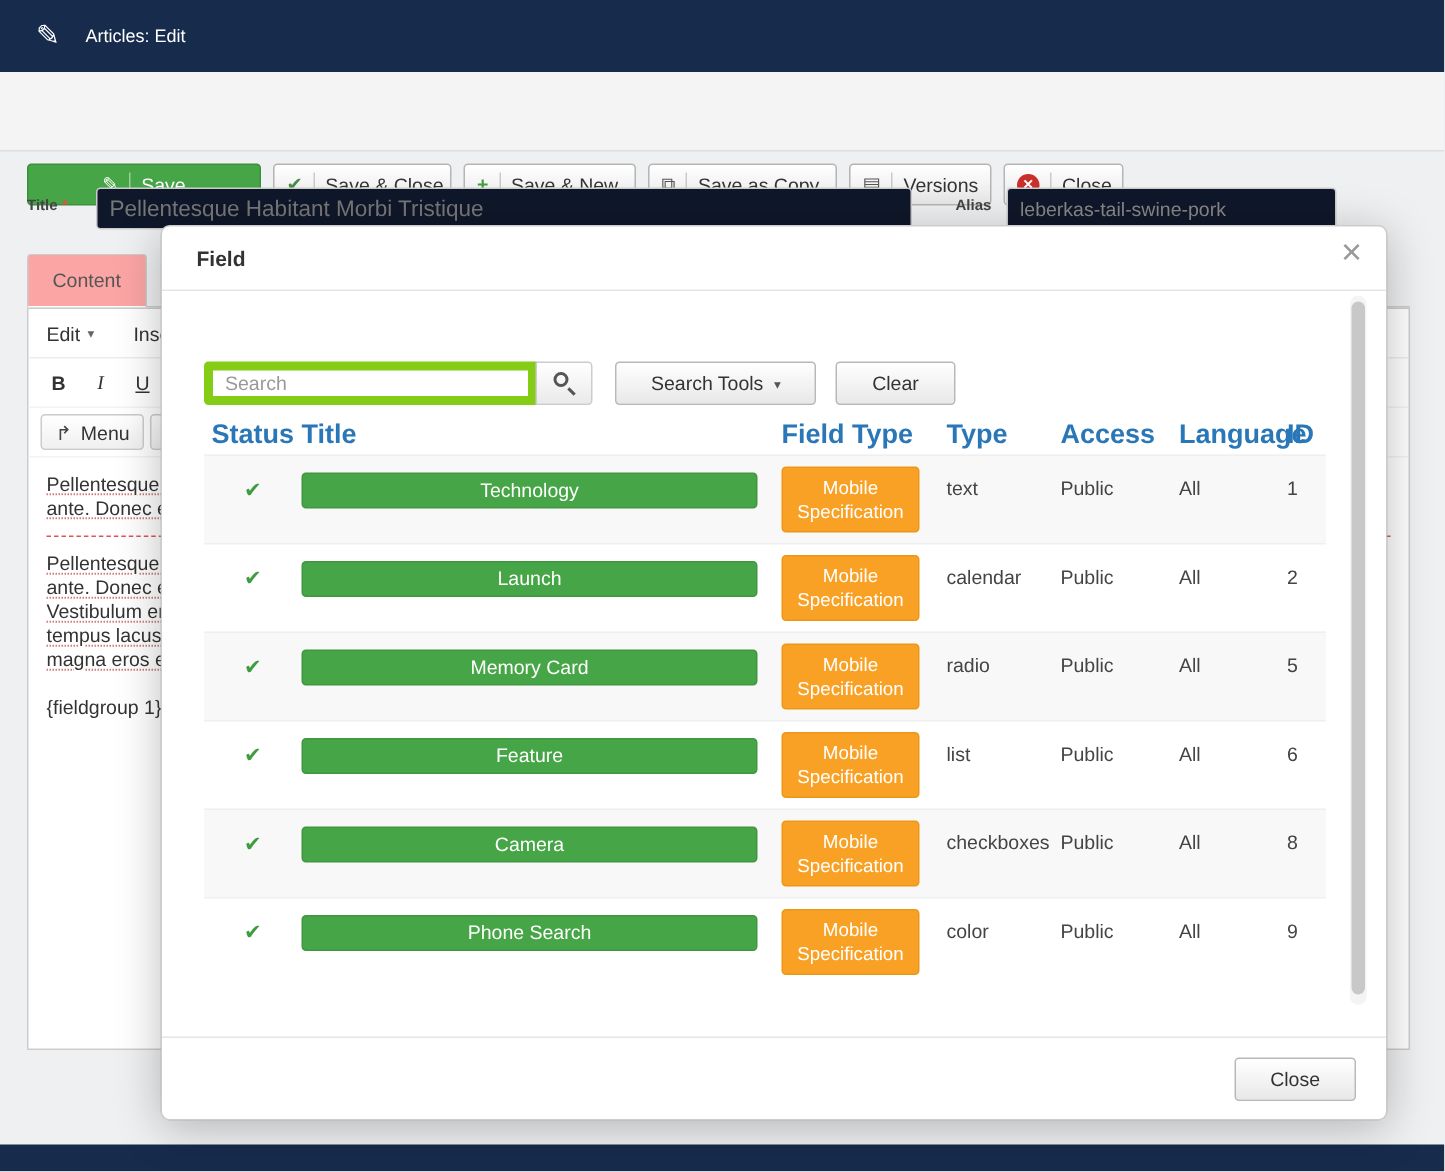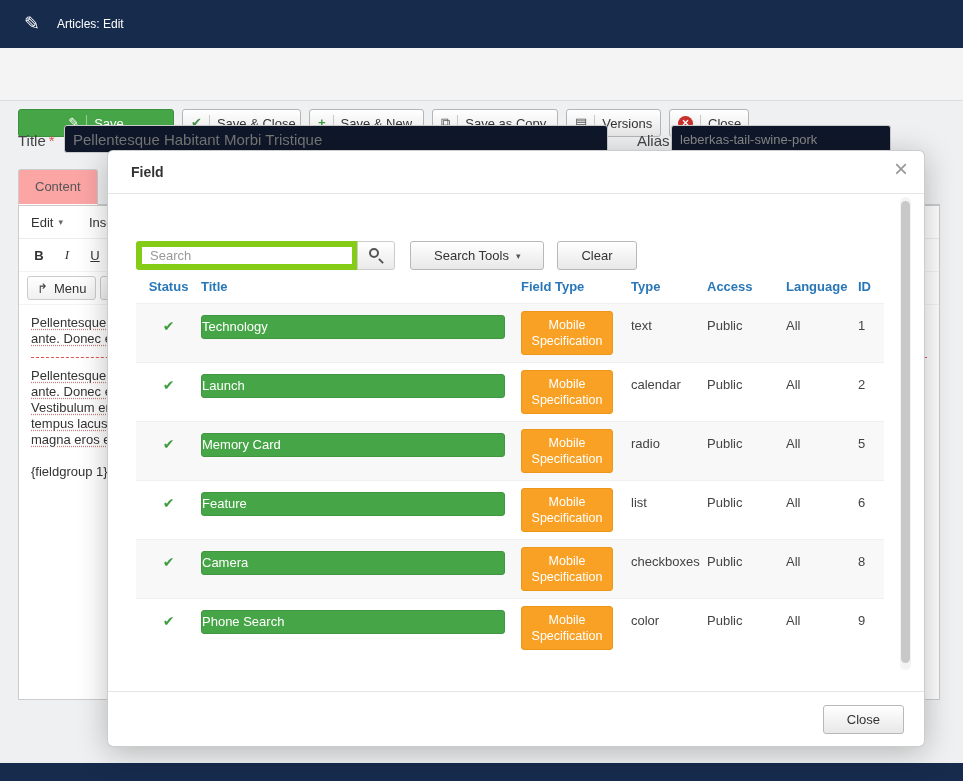--- a/index.html
+++ b/index.html
@@ -27,21 +27,21 @@
   .btn-savecopy { left:432px; width:126px; }
   .btn-versions { left:566px; width:95px; }
   .btn-tclose   { left:669px; width:80px; }
   .ico-check { color:#4a8b4a; }
   .ico-plus { color:#3f9c3f; font-weight:700; font-size:16px; }
   .ico-copy, .ico-versions { color:#555; }
   .circle-red { display:inline-block; width:15px; height:15px; border-radius:50%; background:#c9302c; color:#fff;
                 font-size:9px; line-height:15px; text-align:center; font-weight:700; }
 
   
-  .flabel { position:absolute; font-size:15px; color:#444; }
+  .flabel { position:absolute; font-size:10px; color:#444;font-weight:bold; }
   .flabel .star { color:#d9534f; margin-left:3px; }
   .text-input { position:absolute; height:28px; border:1px solid #ccc; border-radius:3px; background:#0f172a;
                 padding:0 8px; font-family:inherit; }
   #title-input { left:64px; top:125px; width:544px; font-size:15px; color:#777; }
   #alias-input { left:671px; top:125px; width:220px; font-size:13px; color:#888; }
 
   .tabbar { position:absolute; left:18px; top:170px; width:922px; height:35px; border-bottom:1px solid #ccc; z-index:2; }
   .tab-active { position:absolute; left:0; bottom:-1px; height:36px; padding:0 16px; background:#fca5a5;
                 border:1px solid #ccc; border-bottom:1px solid #fff; border-radius:3px 3px 0 0;
                 font-size:13px; color:#555; line-height:34px; cursor:pointer; }
@@ -79,34 +79,34 @@
                 background:linear-gradient(#fff,#eaeaea); cursor:pointer; position:relative; }
   .mag { display:inline-block; width:10px; height:10px; border:2px solid #555; border-radius:50%; position:relative; top:-2px; left:-2px; }
   .mag::after { content:""; position:absolute; width:2px; height:6px; background:#555; transform:rotate(-45deg); left:9px; top:8px; }
   .gbtn { height:29px; padding:0 23px; border:1px solid #b8b8b8; border-radius:3px; background:linear-gradient(#ffffff,#e8e8e8);
           font-size:13px; color:#333; cursor:pointer; display:flex; align-items:center; font-family:inherit; }
   .tools-btn { margin-left:15px; }
   .tools-btn .tcaret { margin-left:7px; font-size:9px; color:#555; }
   .clear-btn { margin-left:13px; }
 
   .grid { position:absolute; left:28px; top:84px; width:748px; }
-  .g-head { display:flex; height:24px; font-size:13px; font-weight:700; color:#2a77b8; }
+  .g-head { display:flex; height:24px; font-size:18px; font-weight:700; color:#2a77b8; }
   .g-row { display:flex; height:59px; border-top:1px solid #efefef; font-size:13px; color:#444; }
   .g-row.alt { background:#f8f8f8; }
   .c-status { width:65px; text-align:center; }
   .c-title  { width:312px; }
   .c-group  { width:110px; padding-left:8px; }
   .c-type   { width:78px;  padding-left:8px; }
   .c-access { width:78px;  padding-left:6px; }
   .c-lang   { width:70px;  padding-left:7px; }
   .c-id     { width:35px;  padding-left:9px; }
   .g-row .c-type, .g-row .c-access, .g-row .c-lang, .g-row .c-id { padding-top:14px; }
   .check { display:inline-block; margin-top:14px; color:#3f9c3f; font-size:14px; cursor:pointer; }
   .title-pill { display:block; width:304px; height:24px; margin-top:11px; background:#46a546; border:1px solid #419641;
-                border-radius:3px; color:#fff; font-size:13px; line-height:22px; text-align:left; cursor:pointer; font-family:inherit; }
+                border-radius:3px; color:#fff; font-size:13px; line-height:22px; text-align:center; cursor:pointer; font-family:inherit; }
   .group-pill { display:block; width:92px; margin-top:7px; background:#f9a124; border:1px solid #ec9718; border-radius:3px;
                 color:#fff; font-size:12.5px; line-height:16px; text-align:center; padding:5px 2px; }
 
   .sb-track { position:absolute; right:13px; top:2px; width:11px; height:473px; background:#f4f4f4; border-radius:6px; }
   .sb-thumb { position:absolute; left:1px; top:4px; width:9px; height:462px; background:#c8c8c8; border-radius:5px; cursor:pointer; }
 
   .modal-footer { position:absolute; left:0; right:0; bottom:0; height:55px; border-top:1px solid #e5e5e5; }
   .footer-close { position:absolute; right:20px; top:13px; }
 
   .bottombar { position:absolute; left:0; top:763px; width:963px; height:18px; background:#172b4d; }

